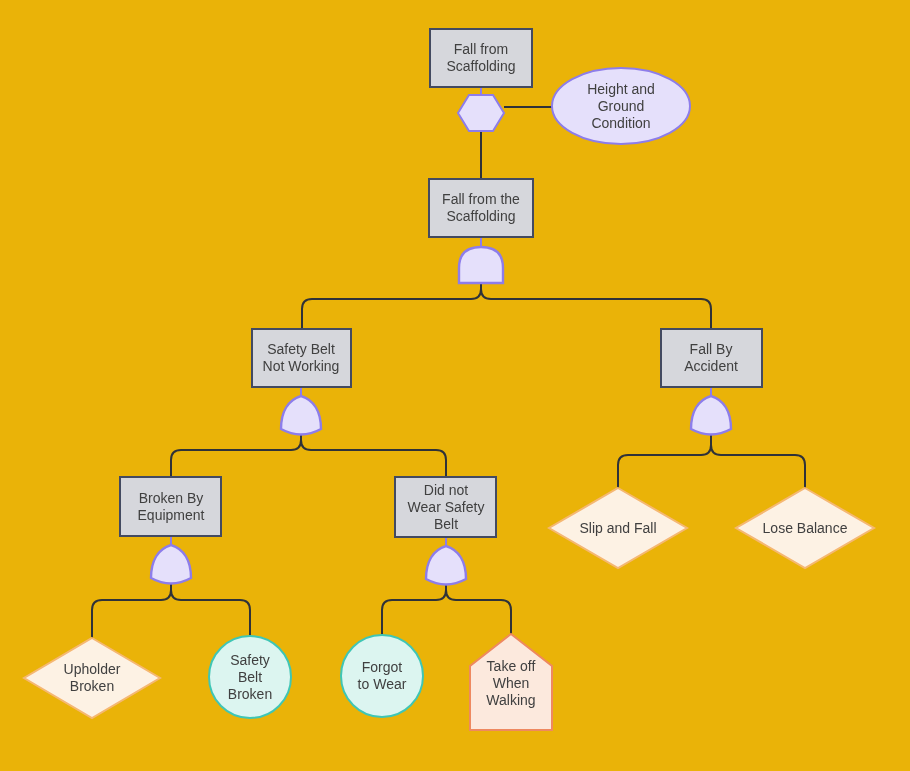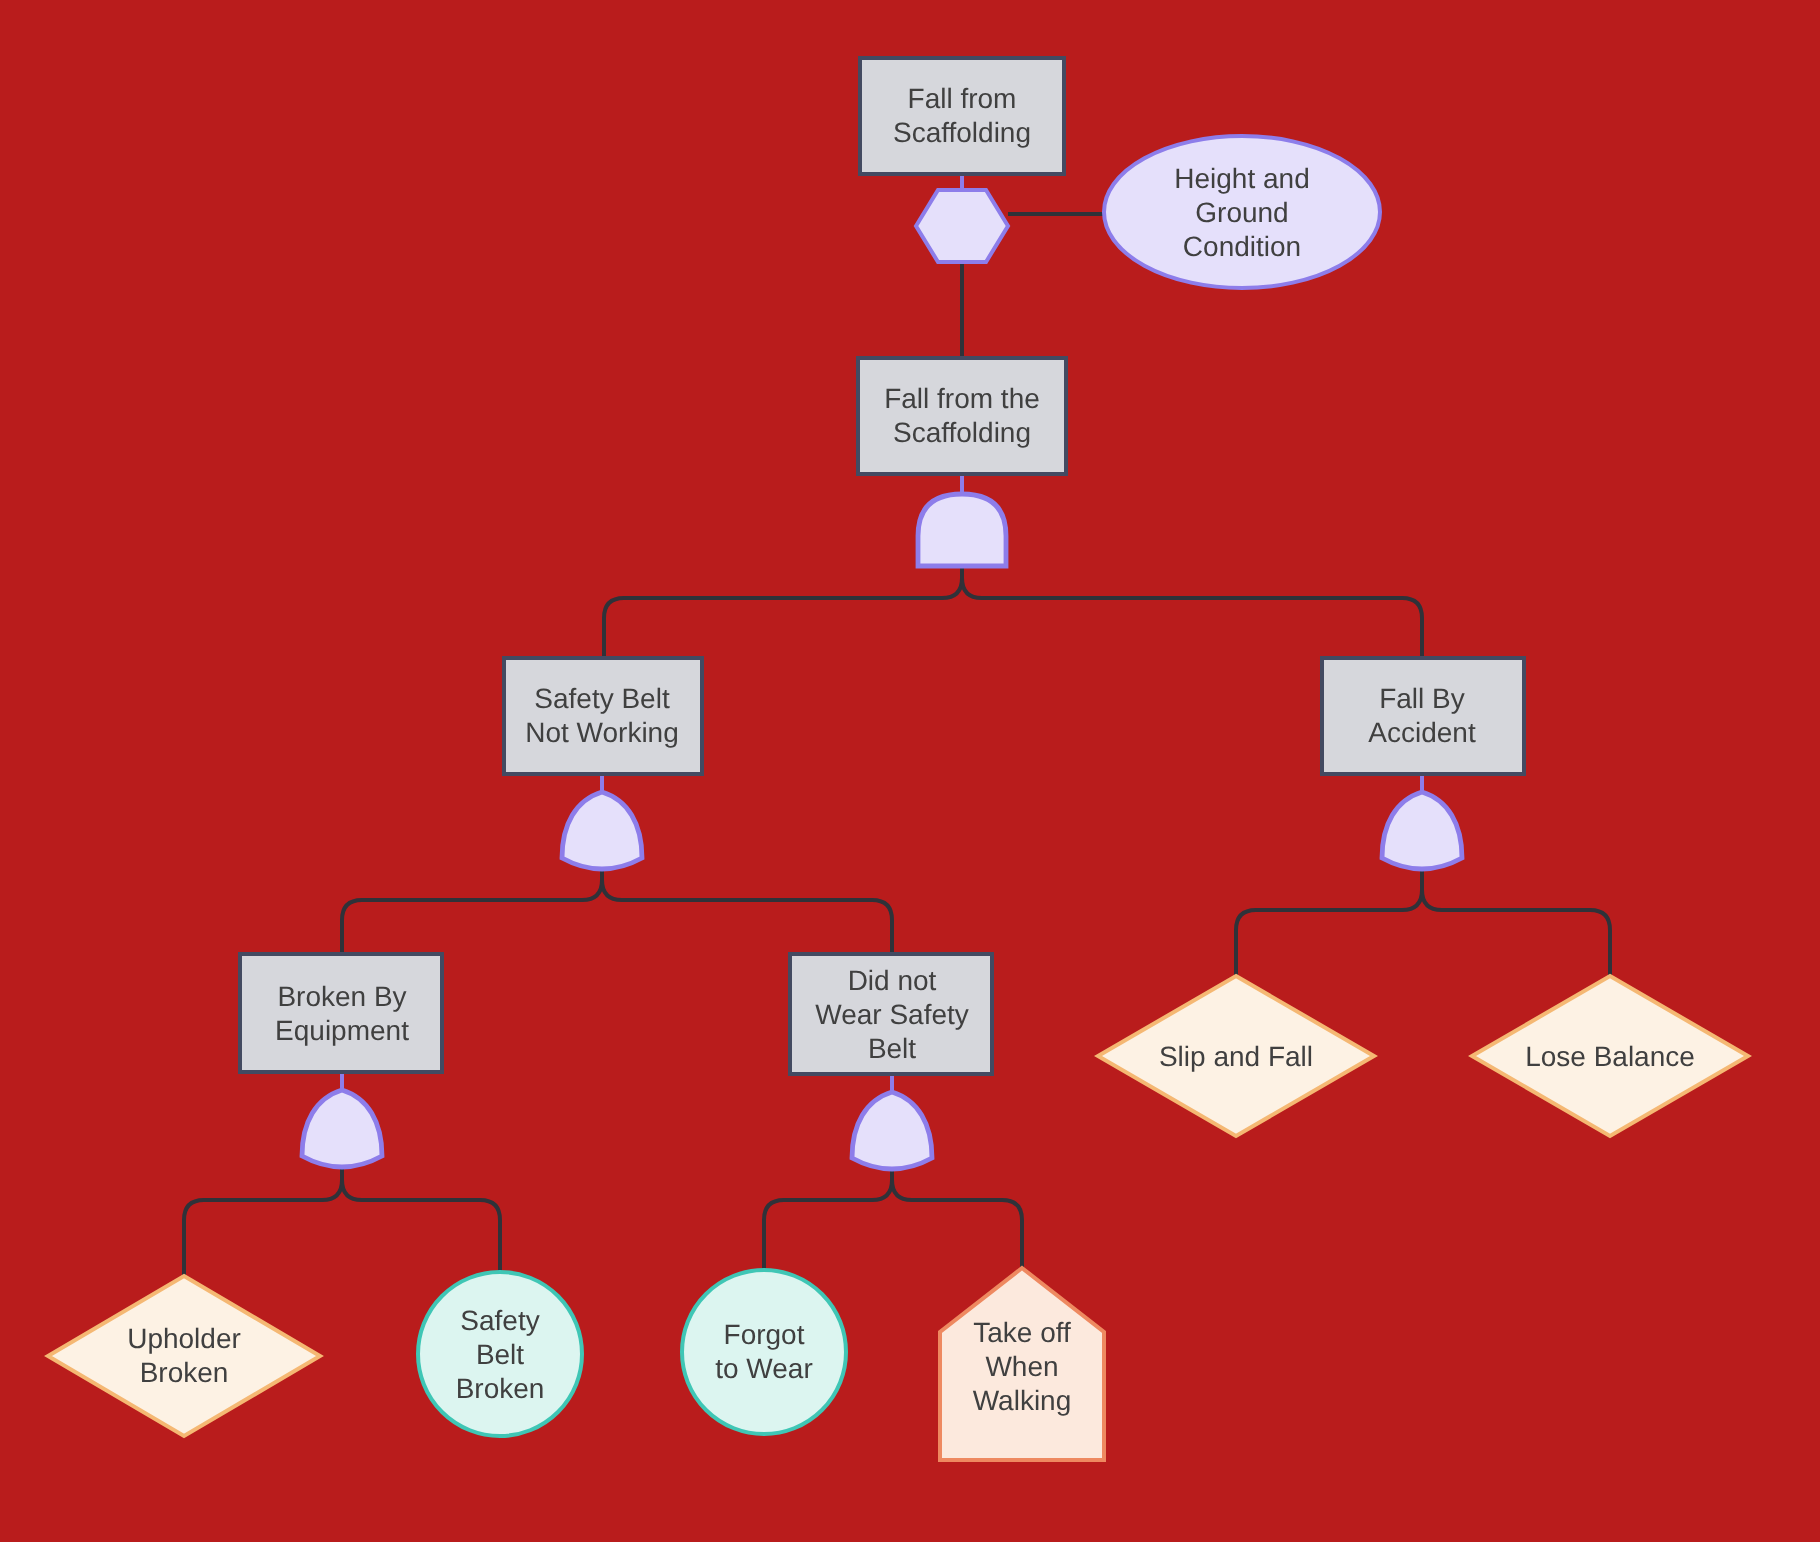--- a/index.html
+++ b/index.html
@@ -7,21 +7,21 @@
     padding: 0;
     background: #ffffff;
     width: 910px;
     height: 771px;
     font-family: "Liberation Sans", sans-serif;
   }
   .canvas {
     position: relative;
     width: 910px;
     height: 771px;
-    background: #b91c1c;
+    background: #eab308;
   }
   svg { display: block; }
   text {
     font-family: "Liberation Sans", sans-serif;
     font-size: 14px;
     fill: #404040;
   }
   .event-box   { fill: #d6d7dc; stroke: #434a61; stroke-width: 2; }
   .gate        { fill: #e5e0fb; stroke: #8d7dea; stroke-width: 2.4; }
   .cond        { fill: #e5e0fb; stroke: #8d7dea; stroke-width: 2; }

